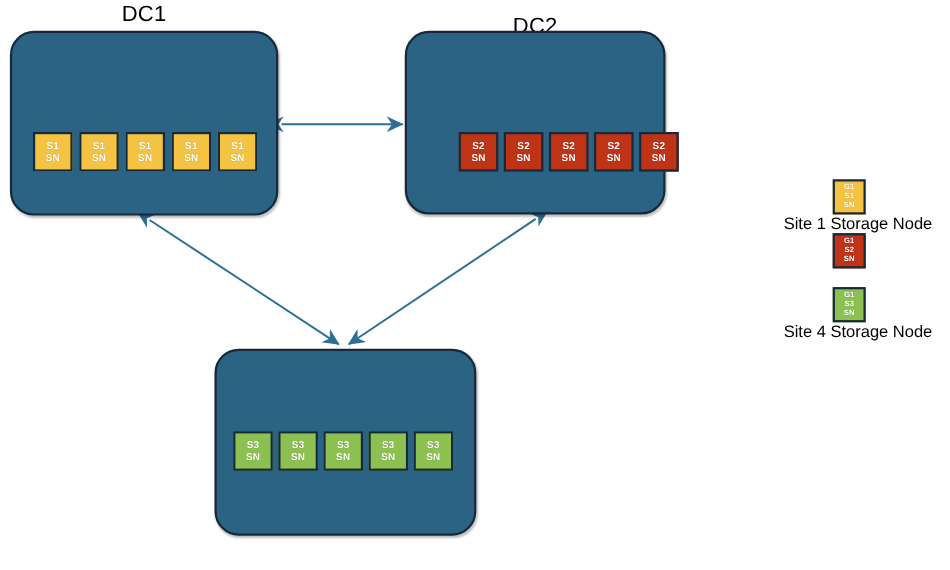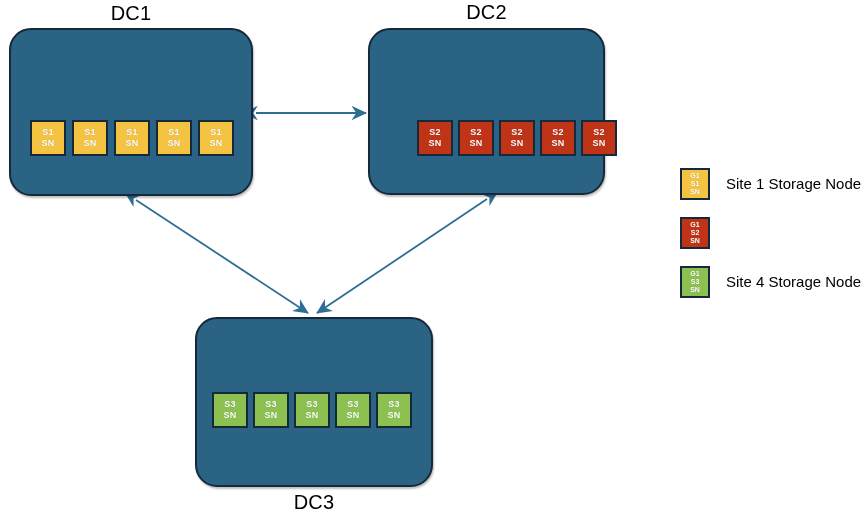--- a/index.html
+++ b/index.html
@@ -80,21 +80,21 @@
 
   
   #legend {
     position: absolute;
     left: 680px;
     top: 163px;
     width: 184px;
   }
   .legend-row {
     display: flex;
-    flex-direction: row;
+    flex-direction: column;
     align-items: center;
     height: 42px;
     margin-bottom: 7px;
   }
   .legend-swatch {
     width: 30px;
     height: 32px;
     border: 2px solid #16293a;
     box-sizing: border-box;
     display: flex;
@@ -161,21 +161,21 @@
         <span class="ln">S1</span>
         <span class="ln">SN</span>
       </div>
       <div class="node s1">
         <span class="ln">S1</span>
         <span class="ln">SN</span>
       </div>
     </div>
   </div>
 
-  <div class="dc-label" style="left:368px; top:0; width:237px;">DC2</div>
+  <div class="dc-label" style="left:368px; top:12px; width:237px;">DC2</div>
 
   <div class="dc-box" style="left:368px; top:28px; width:237px; height:167px;">
     <div class="node-row" style="left:47px; top:90px; gap:5px;">
       <div class="node s2">
         <span class="ln">S2</span>
         <span class="ln">SN</span>
       </div>
       <div class="node s2">
         <span class="ln">S2</span>
         <span class="ln">SN</span>
@@ -213,21 +213,20 @@
         <span class="ln">S3</span>
         <span class="ln">SN</span>
       </div>
       <div class="node s3">
         <span class="ln">S3</span>
         <span class="ln">SN</span>
       </div>
     </div>
   </div>
 
-  <div class="dc-label" style="left:195px; top:490px; width:238px;">DC3</div>
 
   <div id="legend">
 
     <div class="legend-row">
       <div class="legend-swatch s1">
         <span>G1</span>
         <span>S1</span>
         <span>SN</span>
       </div>
       <div class="legend-text">Site 1 Storage Node</div>

